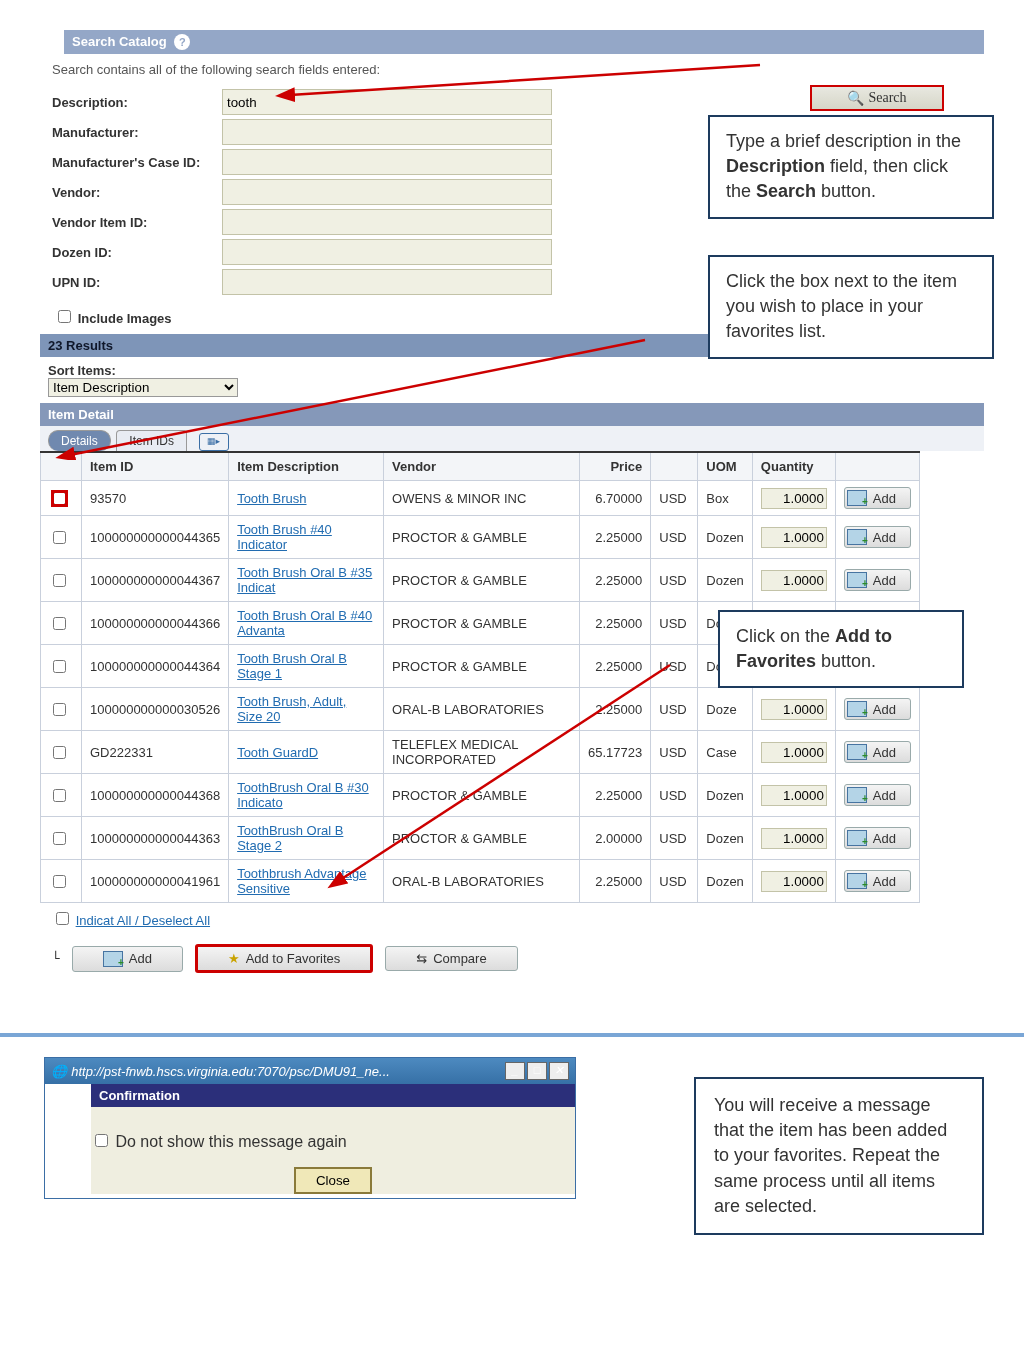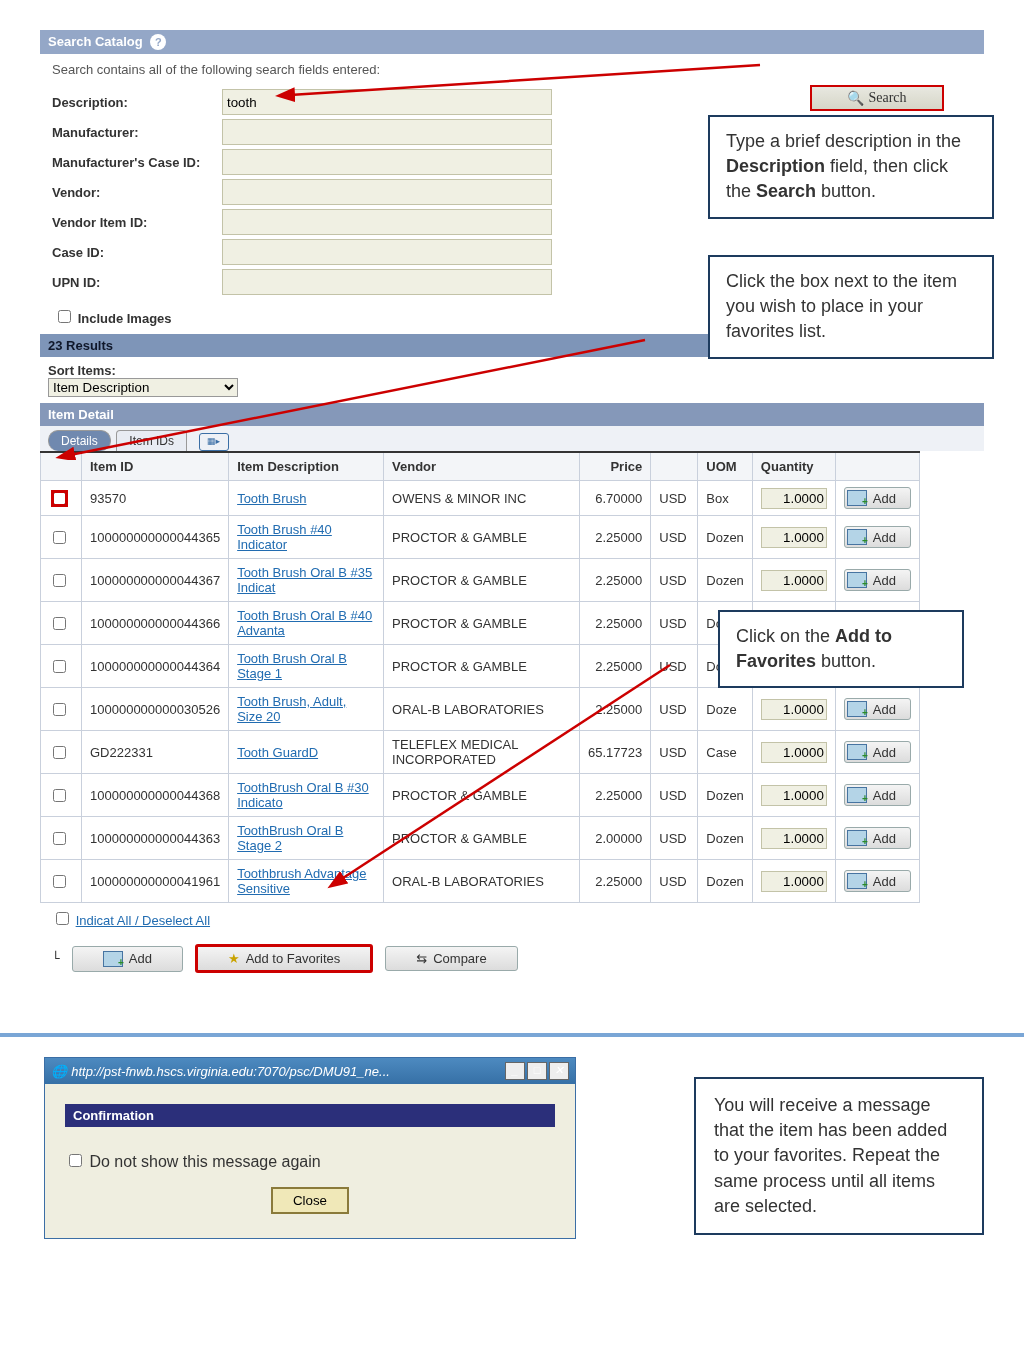--- a/index.html
+++ b/index.html
@@ -1,16 +1,16 @@
 <!DOCTYPE html>
 <html><head>
 <meta charset="utf-8">
 <style>
   body { margin:0; font-family: Arial, Helvetica, sans-serif; font-size:13px; background:#fff; color:#333; width:1024px;}
-  .header-bar { background:#94a7c7; color:#fff; padding:4px 8px; font-weight:bold;}
+  .header-bar { background:#94a7c7; color:#fff; padding:4px 8px; font-weight:bold;margin-left:24px;}
   .help-icon { display:inline-block; width:16px; height:16px; background:#fff; border-radius:50%; color:#94a7c7; text-align:center; line-height:16px; font-weight:bold; margin-left:4px; font-size:11px;}
   .search-msg { color:#555; padding:8px 12px;}
   .form-area { display:flex;}
   .fields { padding:0 12px;}
   .field-row { display:flex; align-items:center; margin:4px 0;}
   .field-row label { width:170px; font-weight:bold;}
   .field-row input[type=text] { width:320px; height:20px; background:#f0f0e3; border:1px solid #c3c3a8; padding:2px 4px;}
   .search-side { margin-left:auto; padding:0 40px; text-align:center;}
   .search-btn { display:flex; align-items:center; justify-content:center; background:linear-gradient(#e8e8e0,#d6d6c8); border:2px solid #c00; width:130px; height:22px; cursor:pointer; font-family:serif; font-size:14px;}
   .search-link { color:#216cb1; text-decoration:underline; display:block; margin-top:6px; cursor:pointer; font-family:serif;}
@@ -37,21 +37,21 @@
   .fav-btn { border:3px solid #c00;}
   .star-icon { color:#c9a300;}
   .sel-link { color:#216cb1; text-decoration:underline; padding:4px 12px; display:inline-block;}
   .callout { position:absolute; border:2px solid #1d3b5e; background:#fff; padding:12px 16px; font-size:18px; line-height:1.4; width:250px;}
   .callout b { font-weight:bold;}
   .sep { border-top:4px solid #7aa6d6; margin:20px 0;}
   .dialog { width:530px; margin:0 0 0 44px; border:1px solid #3b6ea5;}
   .dialog-title { background:linear-gradient(#4d8ac0,#3670a6); color:#fff; padding:4px 6px; display:flex; align-items:center; font-style:italic; font-family:"Trebuchet MS",sans-serif;}
   .dialog-title .url { flex:1;}
   .win-btn { width:18px; height:16px; background:#eee; border:1px solid #666; margin-left:2px; text-align:center; line-height:14px; cursor:pointer; font-size:11px;}
-  .dialog-body { background:#efeee0; padding:20px;}
+  .dialog-body { background:#efeee0; padding:0;margin-left:46px;}
   .conf-bar { background:#2b2f7a; color:#fff; padding:4px 8px; font-weight:bold;}
   .conf-box { background:#efeee0; border:1px solid #aaa; padding:6px; min-height:80px;}
   .close-btn { background:#f0e8b8; border:2px solid #8a7a3a; padding:4px 20px; cursor:pointer; display:block; margin:16px auto 4px;}
   .right-callout { position:absolute; right:40px; border:2px solid #1d3b5e; background:#fff; padding:14px 18px; font-size:18px; line-height:1.4; width:250px;}
   svg.arrow { position:absolute; pointer-events:none;}
   .wrap { position:relative; padding:30px 40px;}
 </style>
 </head>
 <body>
 
@@ -80,21 +80,21 @@
         </div>
       <div class="field-row">
           <label>Vendor:</label>
           <input type="text" style="">
         </div>
       <div class="field-row">
           <label>Vendor Item ID:</label>
           <input type="text" style="">
         </div>
       <div class="field-row">
-          <label>Case ID:</label>
+          <label>Dozen ID:</label>
           <input type="text" style="">
         </div>
       <div class="field-row">
           <label>UPN ID:</label>
           <input type="text" style="">
         </div>
     </div>
     <div class="search-side">
       <div class="search-btn">
         <span>🔍</span>&nbsp;<span>Search</span>

